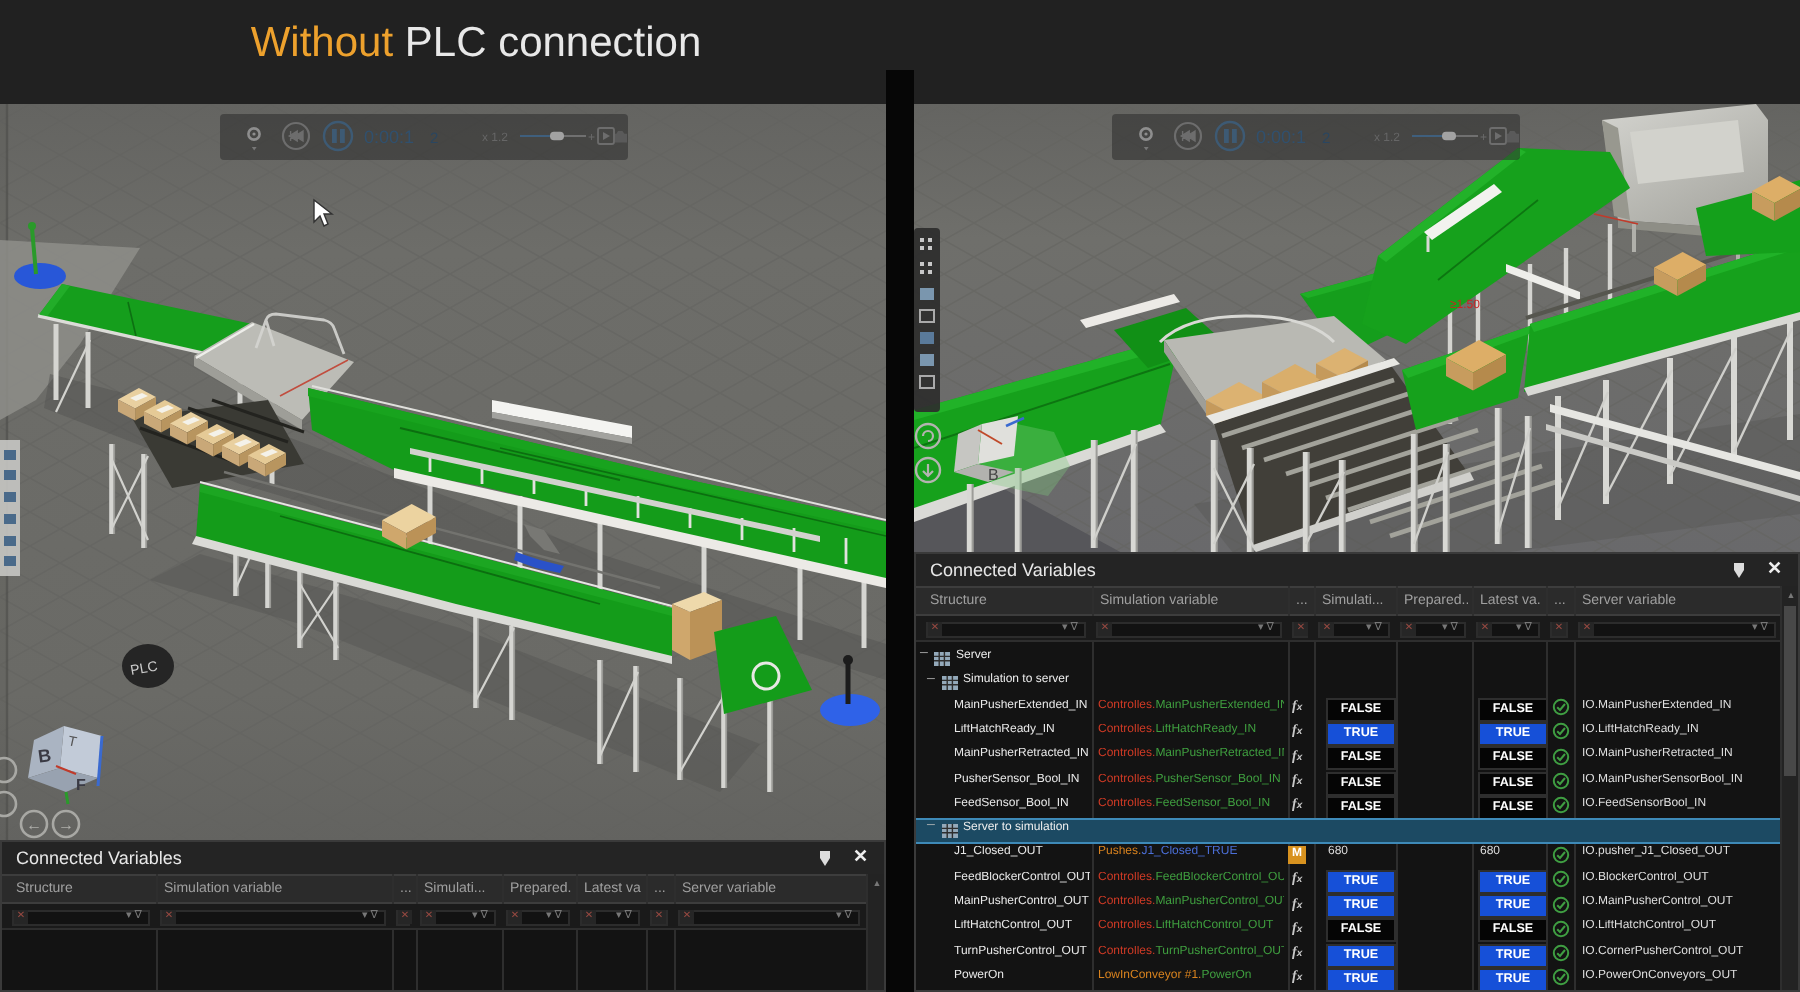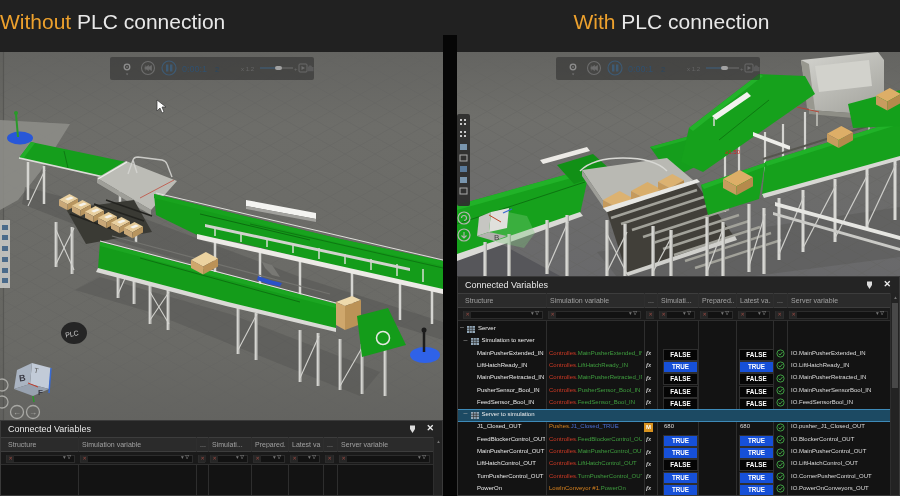--- a/index.html
+++ b/index.html
@@ -1,22 +1,21 @@
 <!DOCTYPE html>
 <html><head><meta charset="utf-8">
 <style>
 html,body{margin:0;padding:0;background:#000;}
 *{font-family:"Liberation Sans",sans-serif;box-sizing:content-box}
 #app{position:relative;width:900px;height:496px;overflow:hidden;background:#0a0a0a}
 </style></head>
 <body>
 <div id="app">
 <div style="position:absolute;left:0;top:0;width:900px;height:52px;background:#212121"></div>
-<div style="position:absolute;left:0;top:10px;width:440px;text-align:left;font-size:21px;color:#e8e8e8"><span style="color:#eda12d">Without</span> PLC connection</div>
-<div style="position:absolute;left:450px;top:10px;width:443px;text-align:center;font-size:21px;color:#e8e8e8"><span style="color:#eda12d">With</span> PLC connection</div>
+<div style="position:absolute;left:18px;top:10px;width:440px;text-align:center;font-size:21px;color:#e8e8e8"><span style="color:#eda12d">Without</span> PLC connection</div>
 <svg style="position:absolute;left:0;top:52px" width="443" height="369" viewBox="0 0 443 369">
 <defs>
 <linearGradient id="flv" x1="0" y1="0" x2="0" y2="1">
 <stop offset="0" stop-color="#646461"></stop>
           <stop offset="0.2" stop-color="#6d6d69"></stop>
           <stop offset="0.8" stop-color="#6a6a66"></stop>
           <stop offset="1" stop-color="#636360"></stop>
 </linearGradient>
 <pattern id="grid" width="30" height="17" patternUnits="userSpaceOnUse">
 <path d="M0 8.5 L15 0 L30 8.5 L15 17 Z" fill="none" stroke="#62625f" stroke-width="0.8"></path>

